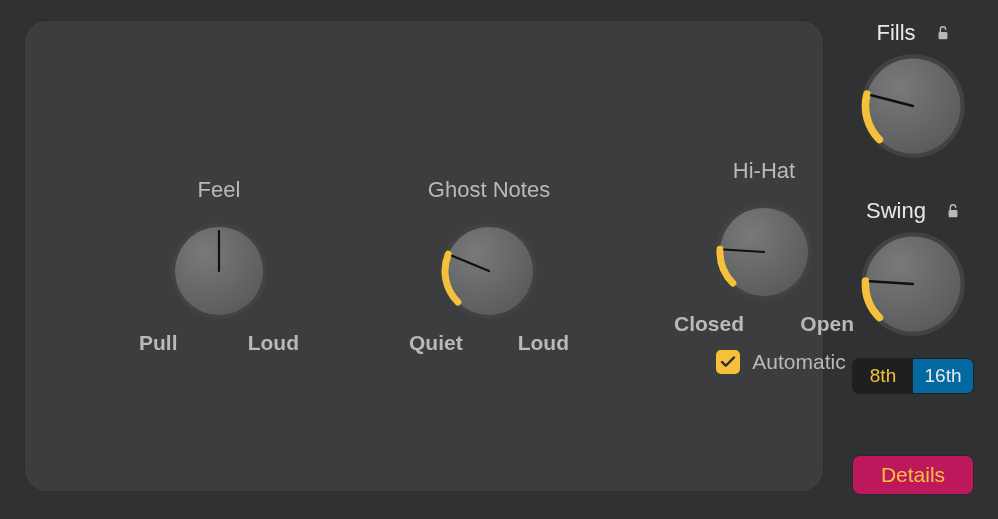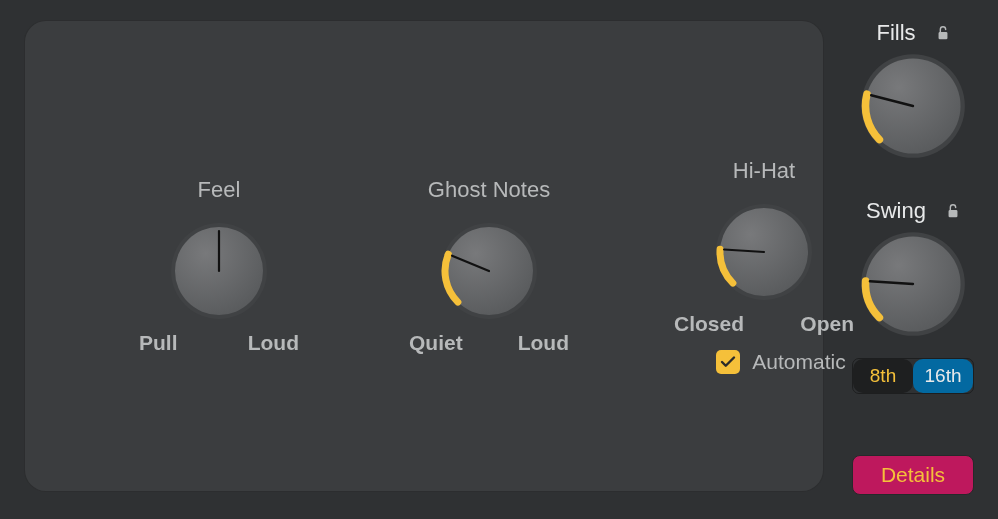--- a/index.html
+++ b/index.html
@@ -79,21 +79,20 @@
   .side-knob{width:108px;height:108px;margin-bottom:16px;}
   .side-knob svg{width:100%;height:100%;}
 
   .seg{
     display:flex;width:120px;height:34px;border-radius:7px;overflow:hidden;
     border:1px solid #1d1e1f;margin-top:4px;
   }
   .seg div{
     flex:1;display:flex;align-items:center;justify-content:center;
     font-size:19px;
-    border-radius:10px;
   }
   .seg .sel{background:#1e1f20;color:var(--accent);}
   .seg .unsel{background:#0369a1;color:var(--txt-bright);}
 
   .details-btn{
     margin-top:auto;
     width:120px;height:38px;border-radius:8px;
     background:#be185d;border:1px solid #27292a;
     display:flex;align-items:center;justify-content:center;
     color:var(--accent);font-size:21px;

